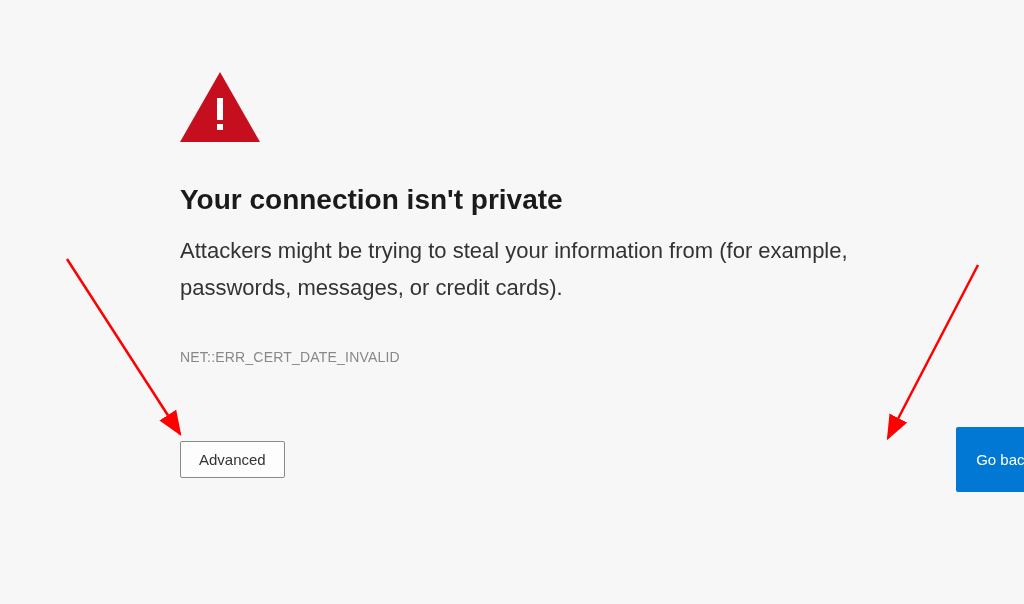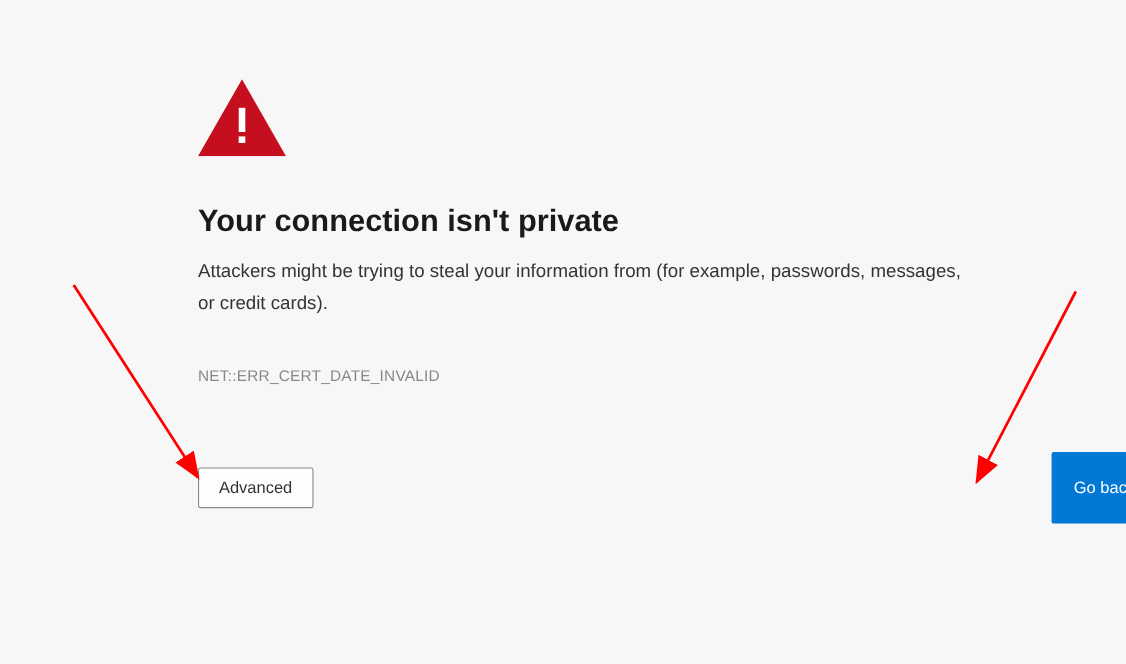--- a/index.html
+++ b/index.html
@@ -25,21 +25,21 @@
     .warning-icon {
       margin-bottom: 38px;
     }
     h1.title {
       font-size: 28px;
       font-weight: 700;
       color: #1a1a1a;
       margin-bottom: 12px;
     }
     .desc {
-      font-size: 17px;
+      font-size: 22px;
       line-height: 1.7;
       color: #333;
       margin-bottom: 18px;
       max-width: 700px;
       margin-top: 16px;
     }
     .error-code {
       font-size: 14px;
       color: #888;
       letter-spacing: 0.2px;

